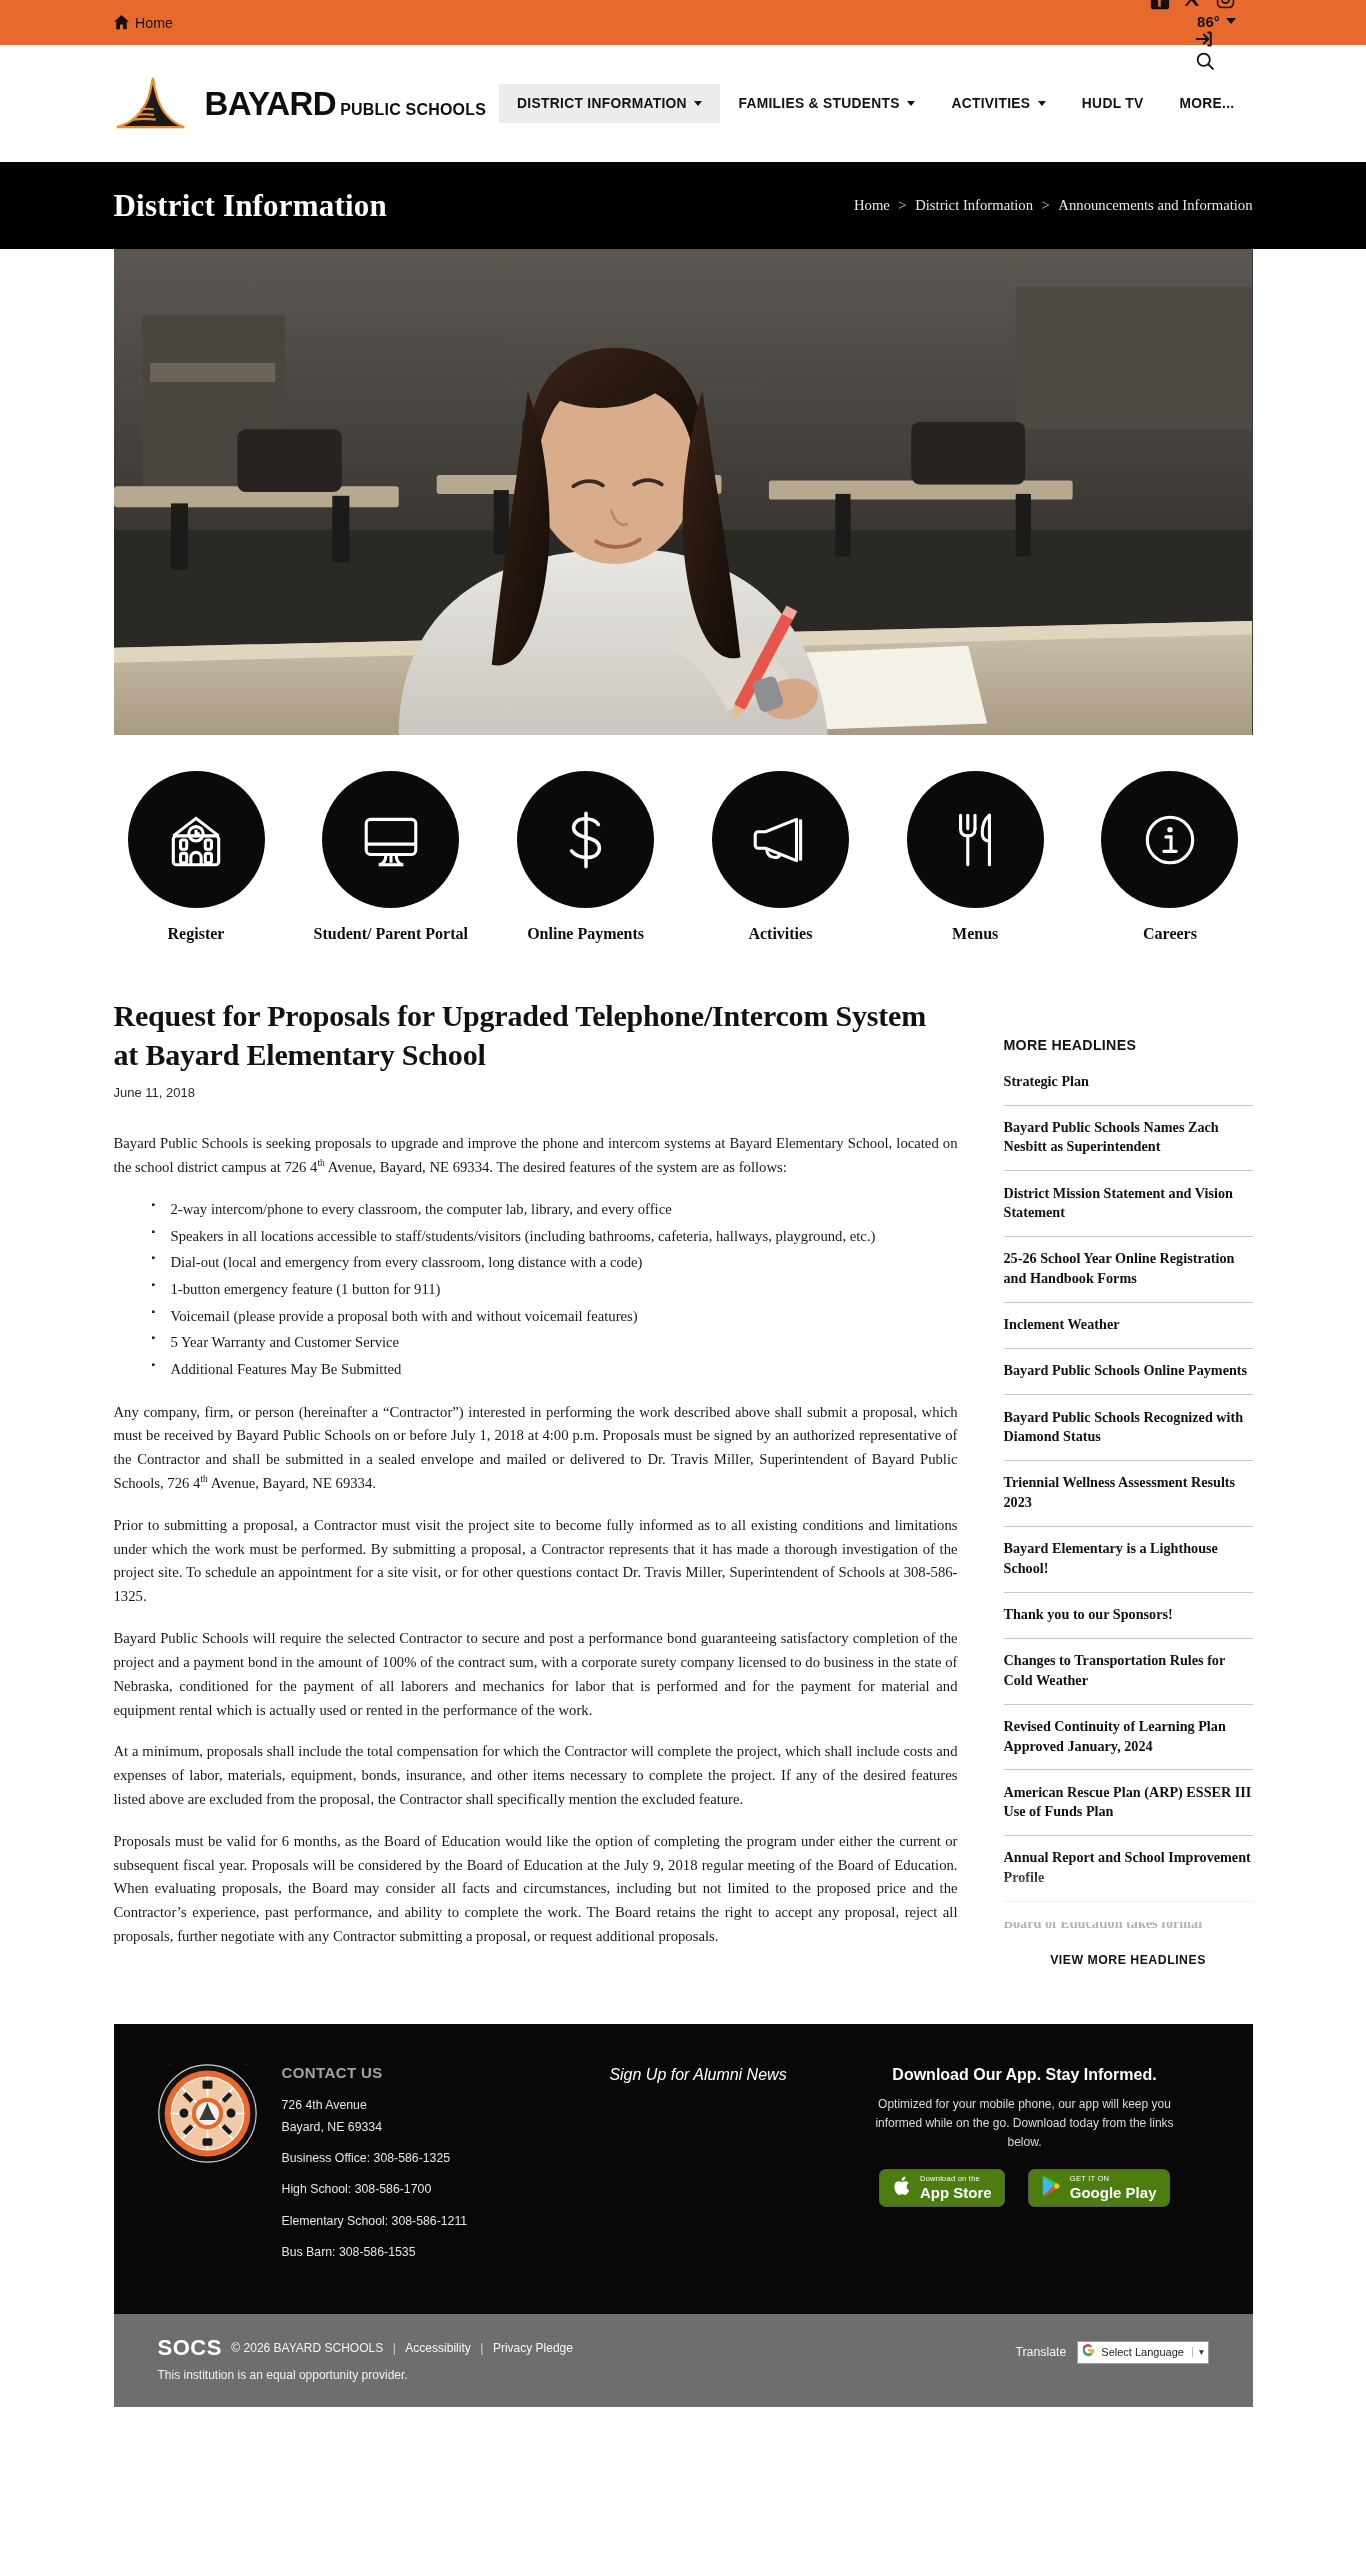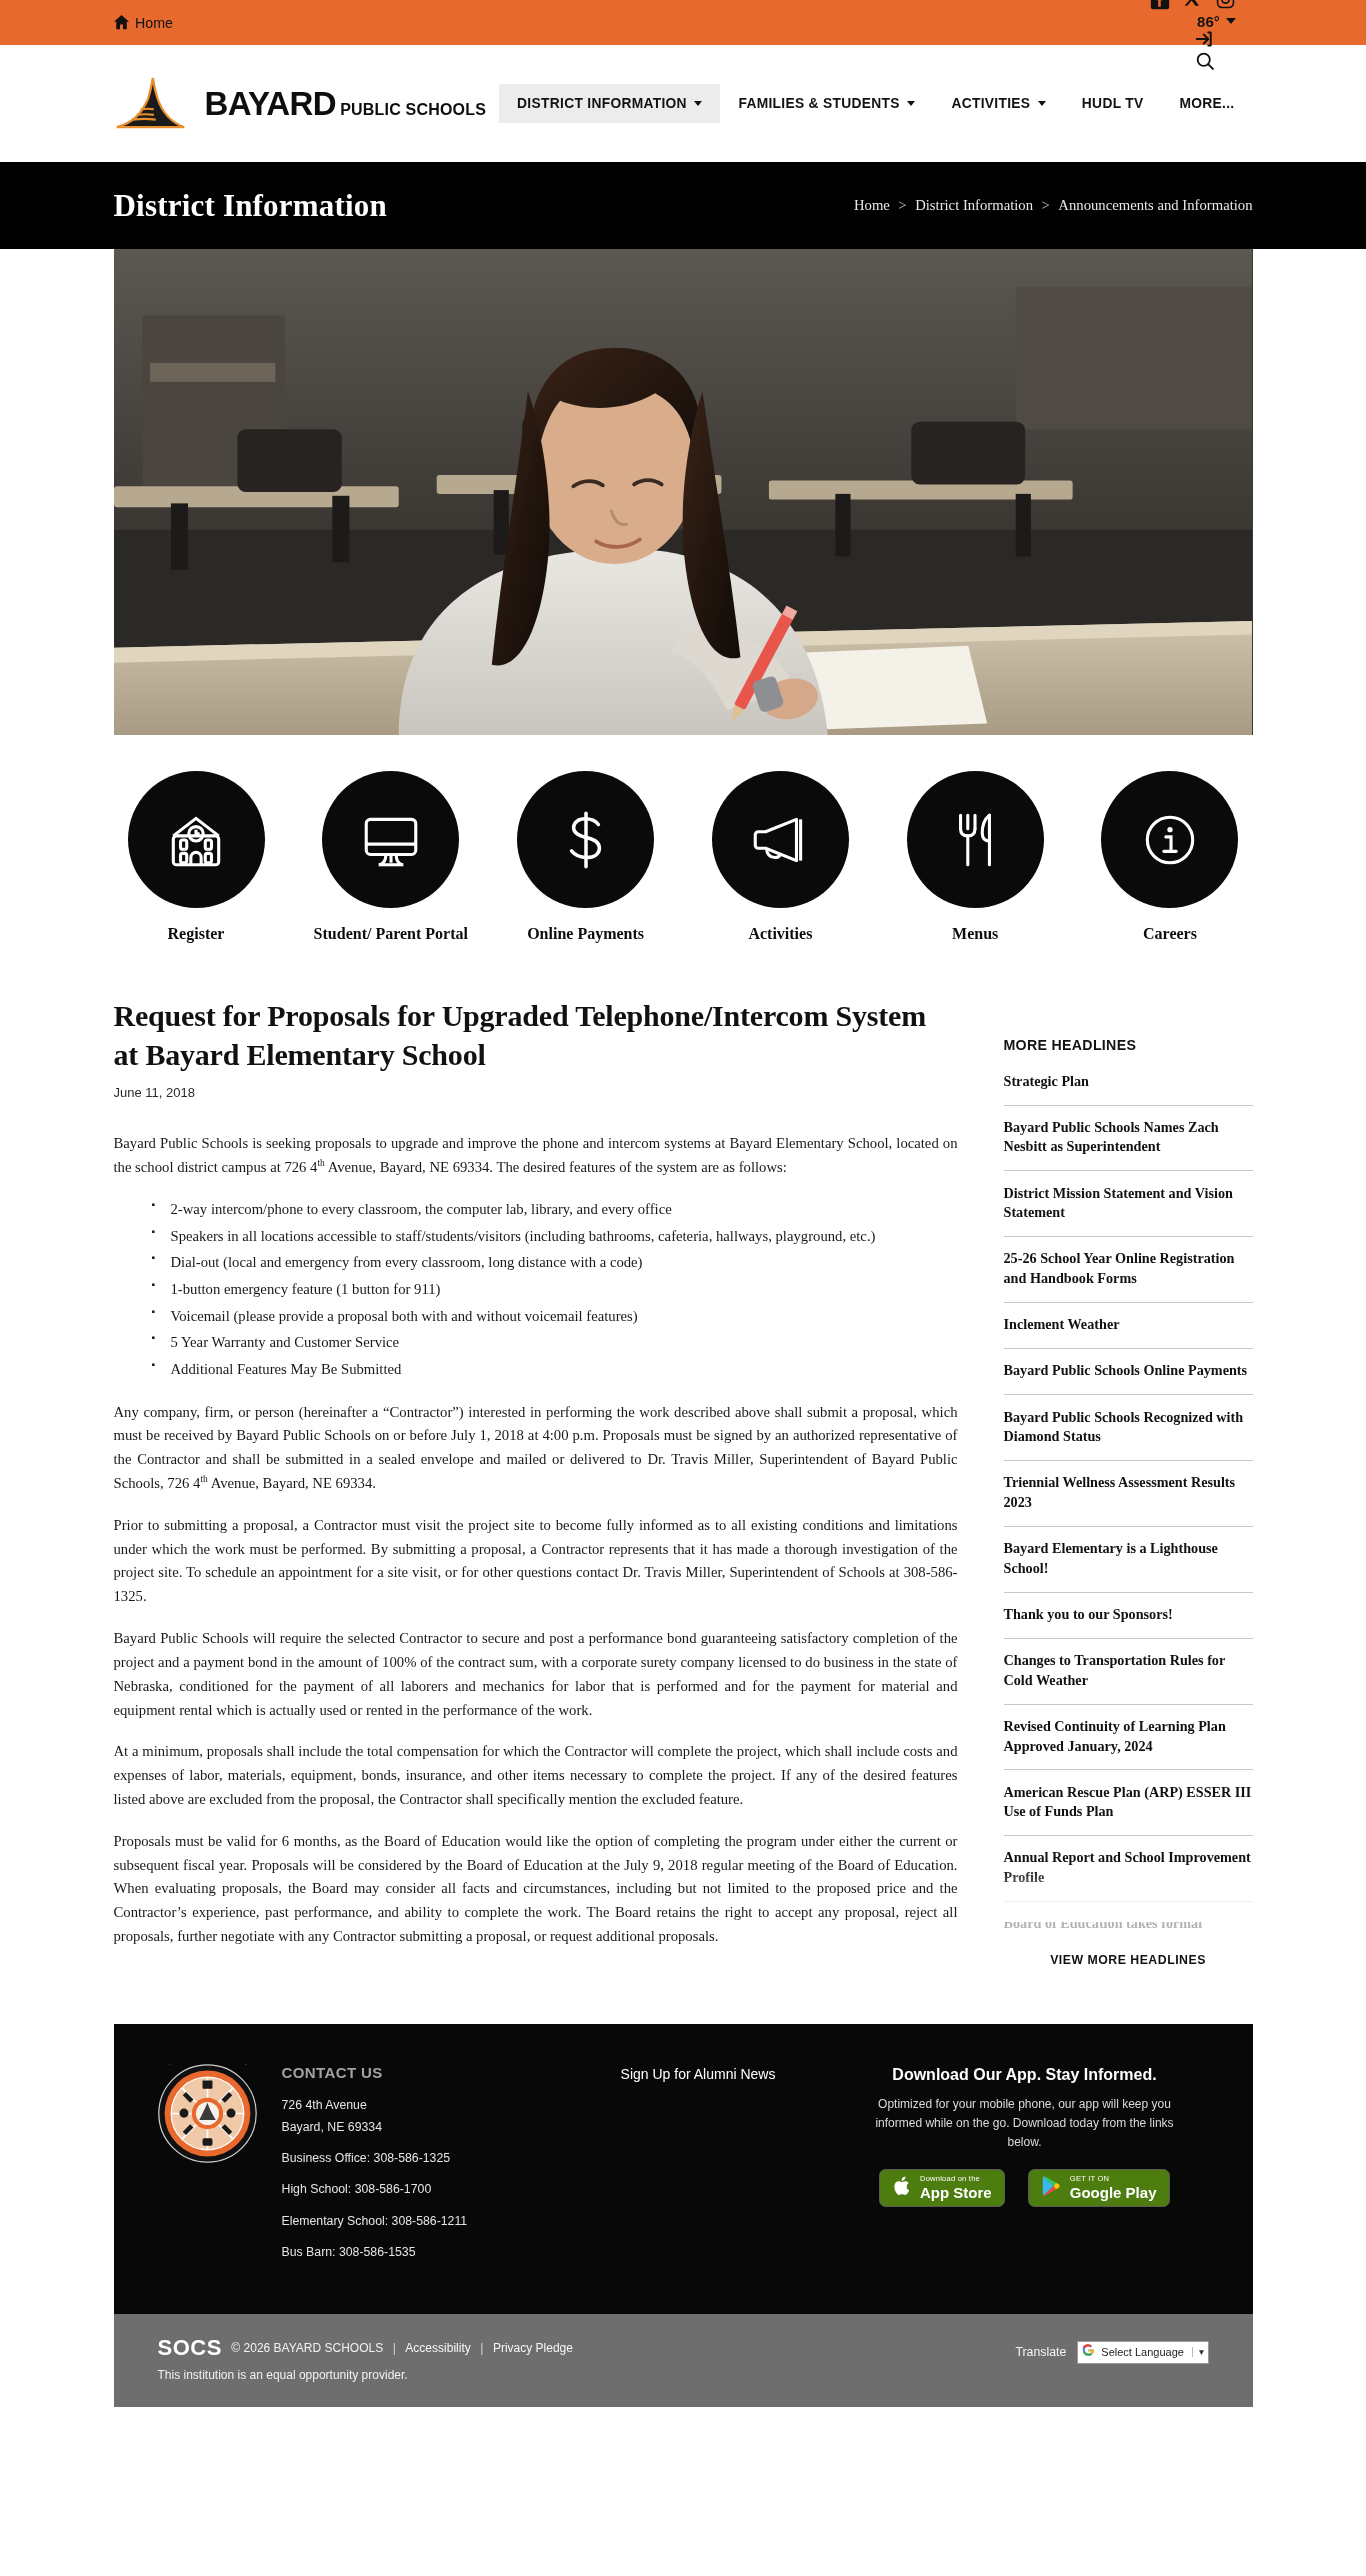--- a/index.html
+++ b/index.html
@@ -221,21 +221,21 @@
   .contact-head {
     color: #a3a3a3; font-size: 15px; font-weight: 700;
     letter-spacing: 0.4px; margin-bottom: 15px;
   }
   .contact-line {
     color: #e6e6e6; font-size: 12.3px; line-height: 1.55;
     margin-bottom: 2.8px;
   }
   .contact-line.gap { margin-top: 12.3px; }
   .f-col-signup { width: 285px; text-align: center; padding-top: 1.9px; }
-  .signup-head { color: #fff; font-size: 14px; font-weight: 400; }
+  .signup-head { color: #fff; font-size: 16px; font-weight: 400; font-style: italic; }
   .f-col-app { flex: 1; text-align: center; padding-top: 1.9px; }
   .app-head { color: #fff; font-size: 16px; font-weight: 700; }
   .app-sub {
     color: #dcdcdc; font-size: 12px; line-height: 1.6;
     margin: 11.4px auto 0; max-width: 323px;
   }
   .badges {
     margin-top: 16px; display: flex; justify-content: center; gap: 23px;
   }
   .badge {

